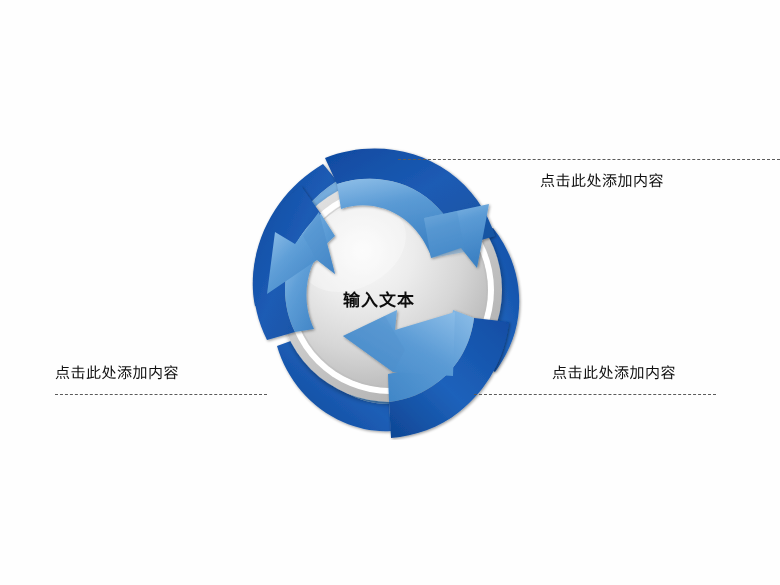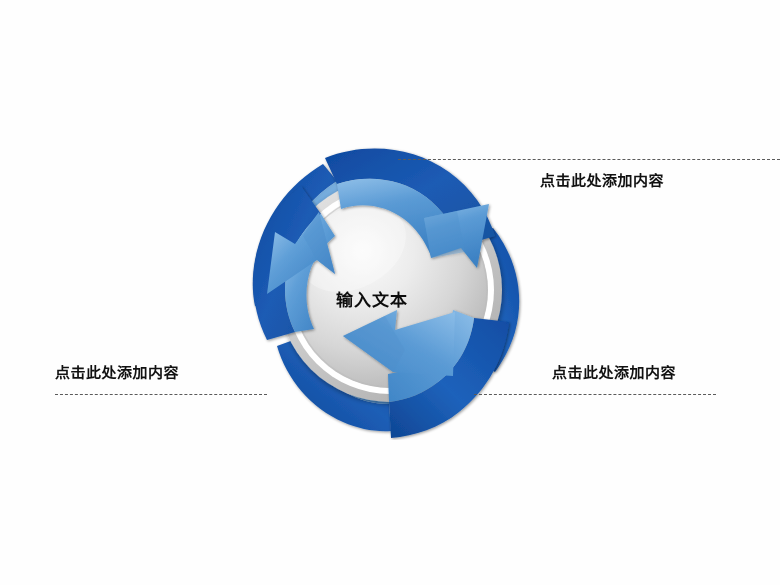--- a/index.html
+++ b/index.html
@@ -32,38 +32,38 @@
     left: 225px;
     top: 140px;
     width: 330px;
     height: 300px;
   }
   .graphic svg { display: block; width: 330px; height: 300px; }
 
   
   .center-label {
     position: absolute;
-    left: 282px;
+    left: 289px;
     top: 292px;
     width: 180px;
     text-align: center;
     font-size: 17px;
     font-weight: bold;
     color: #0d0d0d;
     letter-spacing: 1px;
     line-height: 1;
     white-space: nowrap;
     pointer-events: none;
   }
 
   
   .callout {
     position: absolute;
     font-size: 15px;
-    font-weight: bold;
+    font-weight: normal;
     color: #111111;
     letter-spacing: 0.5px;
     white-space: nowrap;
     line-height: 1.2;
   }
   .callout-tr { left: 540px; top: 172px; }
   .callout-bl { left: 55px;  top: 364px; }
   .callout-br { left: 552px; top: 364px; }
 
   

